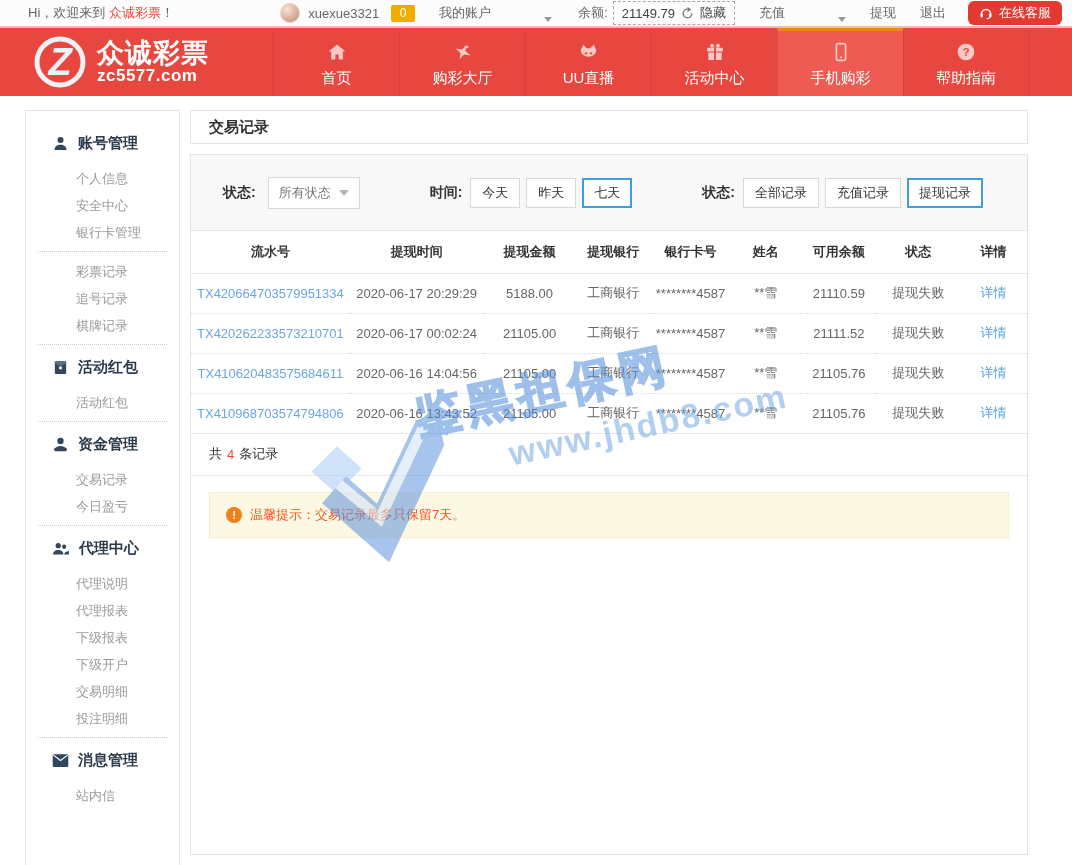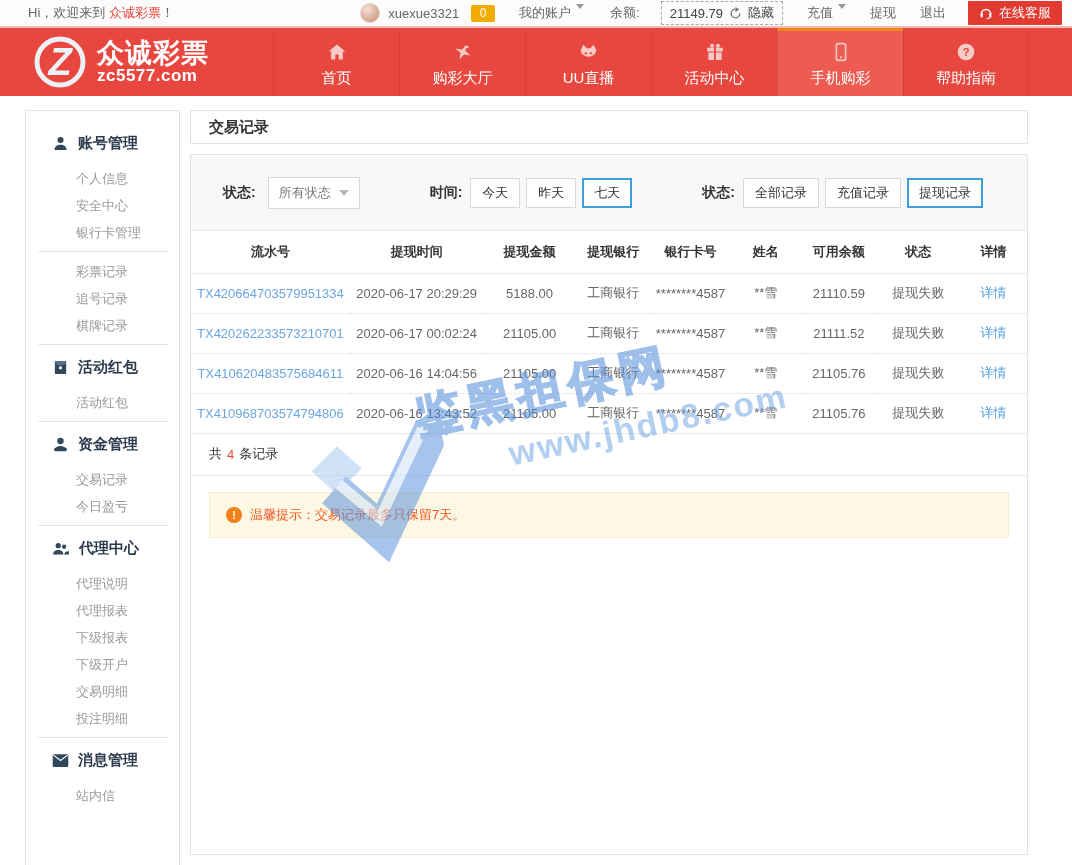--- a/index.html
+++ b/index.html
@@ -12,27 +12,27 @@
     display:flex; align-items:center; padding:0 10px 0 28px; font-size:13px; color:#666; }
   .topbar .grow { flex:1; }
   .brand-red { color:#e7473f; }
   .avatar { width:20px; height:20px; border-radius:50%;
     background:radial-gradient(circle at 35% 30%, #f7e3d8 0%, #d8ab97 60%, #b98a76 100%);
     border:1px solid #e8d2c6; }
   .username { margin-left:8px; color:#666; }
   .badge { margin-left:12px; min-width:24px; height:17px; padding:0 6px; background:#f2ac00;
     color:#fff; font-size:12px; display:inline-flex; align-items:center; justify-content:center;
     border-radius:2px; cursor:pointer; }
-  .top-link { margin-left:24px; color:#666; cursor:pointer; display:inline-flex; align-items:flex-start; }
+  .top-link { margin-left:24px; color:#666; cursor:pointer; display:inline-flex; align-items:flex-end;gap:48px; }
   .caret-sm { width:0; height:0; border-left:4px solid transparent; border-right:4px solid transparent;
     border-top:5px solid #999; margin-left:5px; display:inline-block; }
   .balance-label { margin-left:26px; color:#666; }
-  .balance-box { margin-left:21px; border:1px dashed #a9a9a9; padding:2px 8px; display:inline-flex;
+  .balance-box { margin-left:5px; border:1px dashed #a9a9a9; padding:2px 8px; display:inline-flex;
     align-items:center; gap:6px; color:#444;text-align:center; }
-  .service-btn { margin-left:22px; background:#e23a31; color:#fff; border-radius:1px;
+  .service-btn { margin-left:22px; background:#e23a31; color:#fff; border-radius:6px;
     padding:3px 11px; display:inline-flex; align-items:center; gap:6px; cursor:pointer; font-size:13px; }
 
   
   .navbar { height:68px; background:#e7473f; display:flex; }
   .logo-wrap { width:273px; display:flex; align-items:center; padding-left:33px; gap:10px; cursor:pointer; }
   .logo-text-block { display:flex; flex-direction:column; line-height:1.05; }
   .logo-title { color:#fff; font-size:27px; font-weight:bold; letter-spacing:1px; }
   .logo-domain { color:#ffffff; font-size:17px; font-weight:bold; letter-spacing:.5px; }
   .nav-items { display:flex; }
   .nav-item { width:126px; border-left:1px solid rgba(0,0,0,.08); border-top:3px solid transparent;

